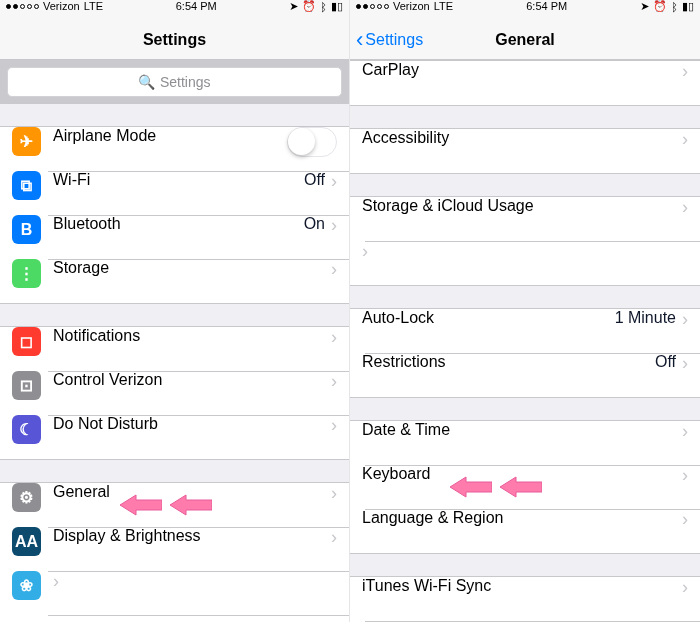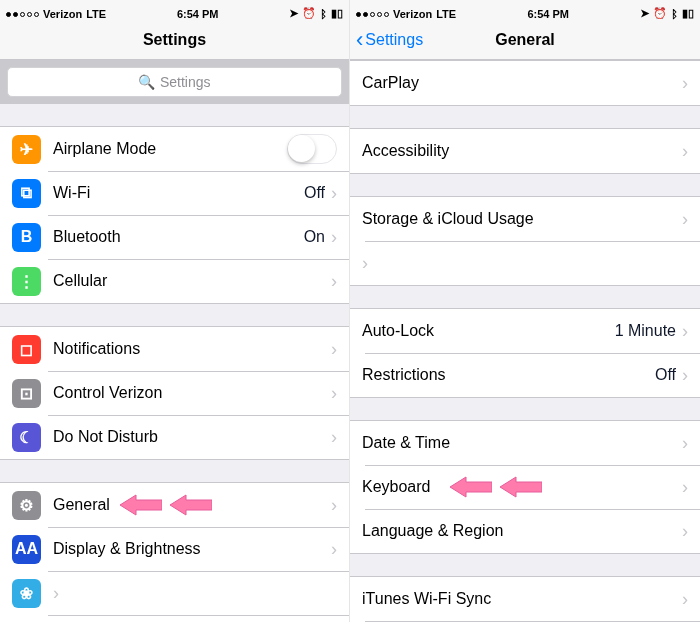--- a/index.html
+++ b/index.html
@@ -1,49 +1,49 @@
 <!DOCTYPE html>
 <html><head>
 <meta charset="utf-8">
 <style>
   *{box-sizing:border-box;margin:0;padding:0;font-family:-apple-system,Helvetica,Arial,sans-serif}
   body{background:#fff;width:700px;height:622px;overflow:hidden}
   .wrap{display:flex;width:700px;height:622px}
   .screen{width:350px;height:622px;background:#efeff4;position:relative;overflow:hidden;border-right:1px solid #e5e5e5}
   .screen:last-child{border-right:none}
   
-  .status{height:20px;display:flex;align-items:flex-end;justify-content:space-between;padding:0 6px;font-size:11px;font-weight:700;background:#f7f7f8}
+  .status{height:20px;display:flex;align-items:flex-start;justify-content:space-between;padding:0 6px;font-size:11px;font-weight:400;background:#f7f7f8}
   .status .l,.status .r{display:flex;align-items:center;gap:4px}
   .dots{display:flex;gap:2px}
   .dot{width:5px;height:5px;border-radius:50%;border:1px solid #000}
   .dot.on{background:#000}
   
   .nav{height:40px;background:#f7f7f8;border-bottom:1px solid #c8c7cc;display:flex;align-items:center;justify-content:center;position:relative}
   .nav .title{font-size:16px;font-weight:600}
   .nav .back{position:absolute;left:6px;display:flex;align-items:center;color:#007aff;font-size:16px;gap:2px}
   .chev-l{font-size:22px;line-height:1;font-weight:300}
   
   .searchwrap{background:#c9c9ce;padding:7px}
   .search{background:#fff;border:1px solid #d1d1d6;border-radius:5px;height:30px;display:flex;align-items:center;justify-content:center;color:#8e8e93;font-size:14px;gap:4px}
   .gap{height:22px}
   
   .group{background:#fff;border-top:1px solid #c8c7cc;border-bottom:1px solid #c8c7cc}
-  .row{height:44px;display:flex;align-items:center;padding:0 12px;position:relative}
+  .row{height:44px;display:flex;padding:0 12px;position:relative}
   .row+.row::before{content:"";position:absolute;left:48px;right:0;top:0;height:1px;background:#c8c7cc}
   .noicon .row+.row::before{left:15px}
   .icon{width:29px;height:29px;border-radius:6px;margin-right:12px;display:flex;align-items:center;justify-content:center;color:#fff;font-size:16px;flex-shrink:0}
   .label{flex:1;font-size:16px;color:#000}
   .val{color:#0f172a;font-size:16px;margin-right:6px}
   .chev{color:#c7c7cc;font-size:18px}
   .switch{width:50px;height:30px;border-radius:15px;background:#fff;border:1.5px solid #e5e5ea;position:relative}
   .switch::after{content:"";position:absolute;width:27px;height:27px;border-radius:50%;background:#fff;box-shadow:0 2px 4px rgba(0,0,0,.25);left:0;top:0}
   
   .c-org{background:#ff9500}.c-blu{background:#007aff}.c-grn{background:#4cd964}
   .c-red{background:#ff3b30}.c-gry{background:#8e8e93}.c-pur{background:#5856d6}
-  .c-cyan{background:#32ade6}.c-aa{background:#1d4ed8}.c-glyph{font-weight:700}
+  .c-cyan{background:#32ade6}.c-aa{background:#0c4a6e}.c-glyph{font-weight:700}
   
   .arrows{position:absolute;display:flex;gap:8px;pointer-events:none}
 </style>
 </head>
 <body>
 
 <div class="wrap">
 
   <div class="screen">
     <div class="status">
@@ -89,21 +89,21 @@
           <span class="chev">›</span>
         </div>
         <div class="row">
           <div class="icon c-blu c-glyph">B</div>
           <span class="label">Bluetooth</span>
           <span class="val">On</span>
           <span class="chev">›</span>
         </div>
         <div class="row">
           <div class="icon c-grn c-glyph">⋮</div>
-          <span class="label">Cellular</span>
+          <span class="label">Storage</span>
           <span class="chev">›</span>
         </div>
       </div>
     <div class="gap"></div>
     <div class="group" id="lg2">
         <div class="row">
           <div class="icon c-red c-glyph">◻</div>
           <span class="label">Notifications</span>
           <span class="chev">›</span>
         </div>

